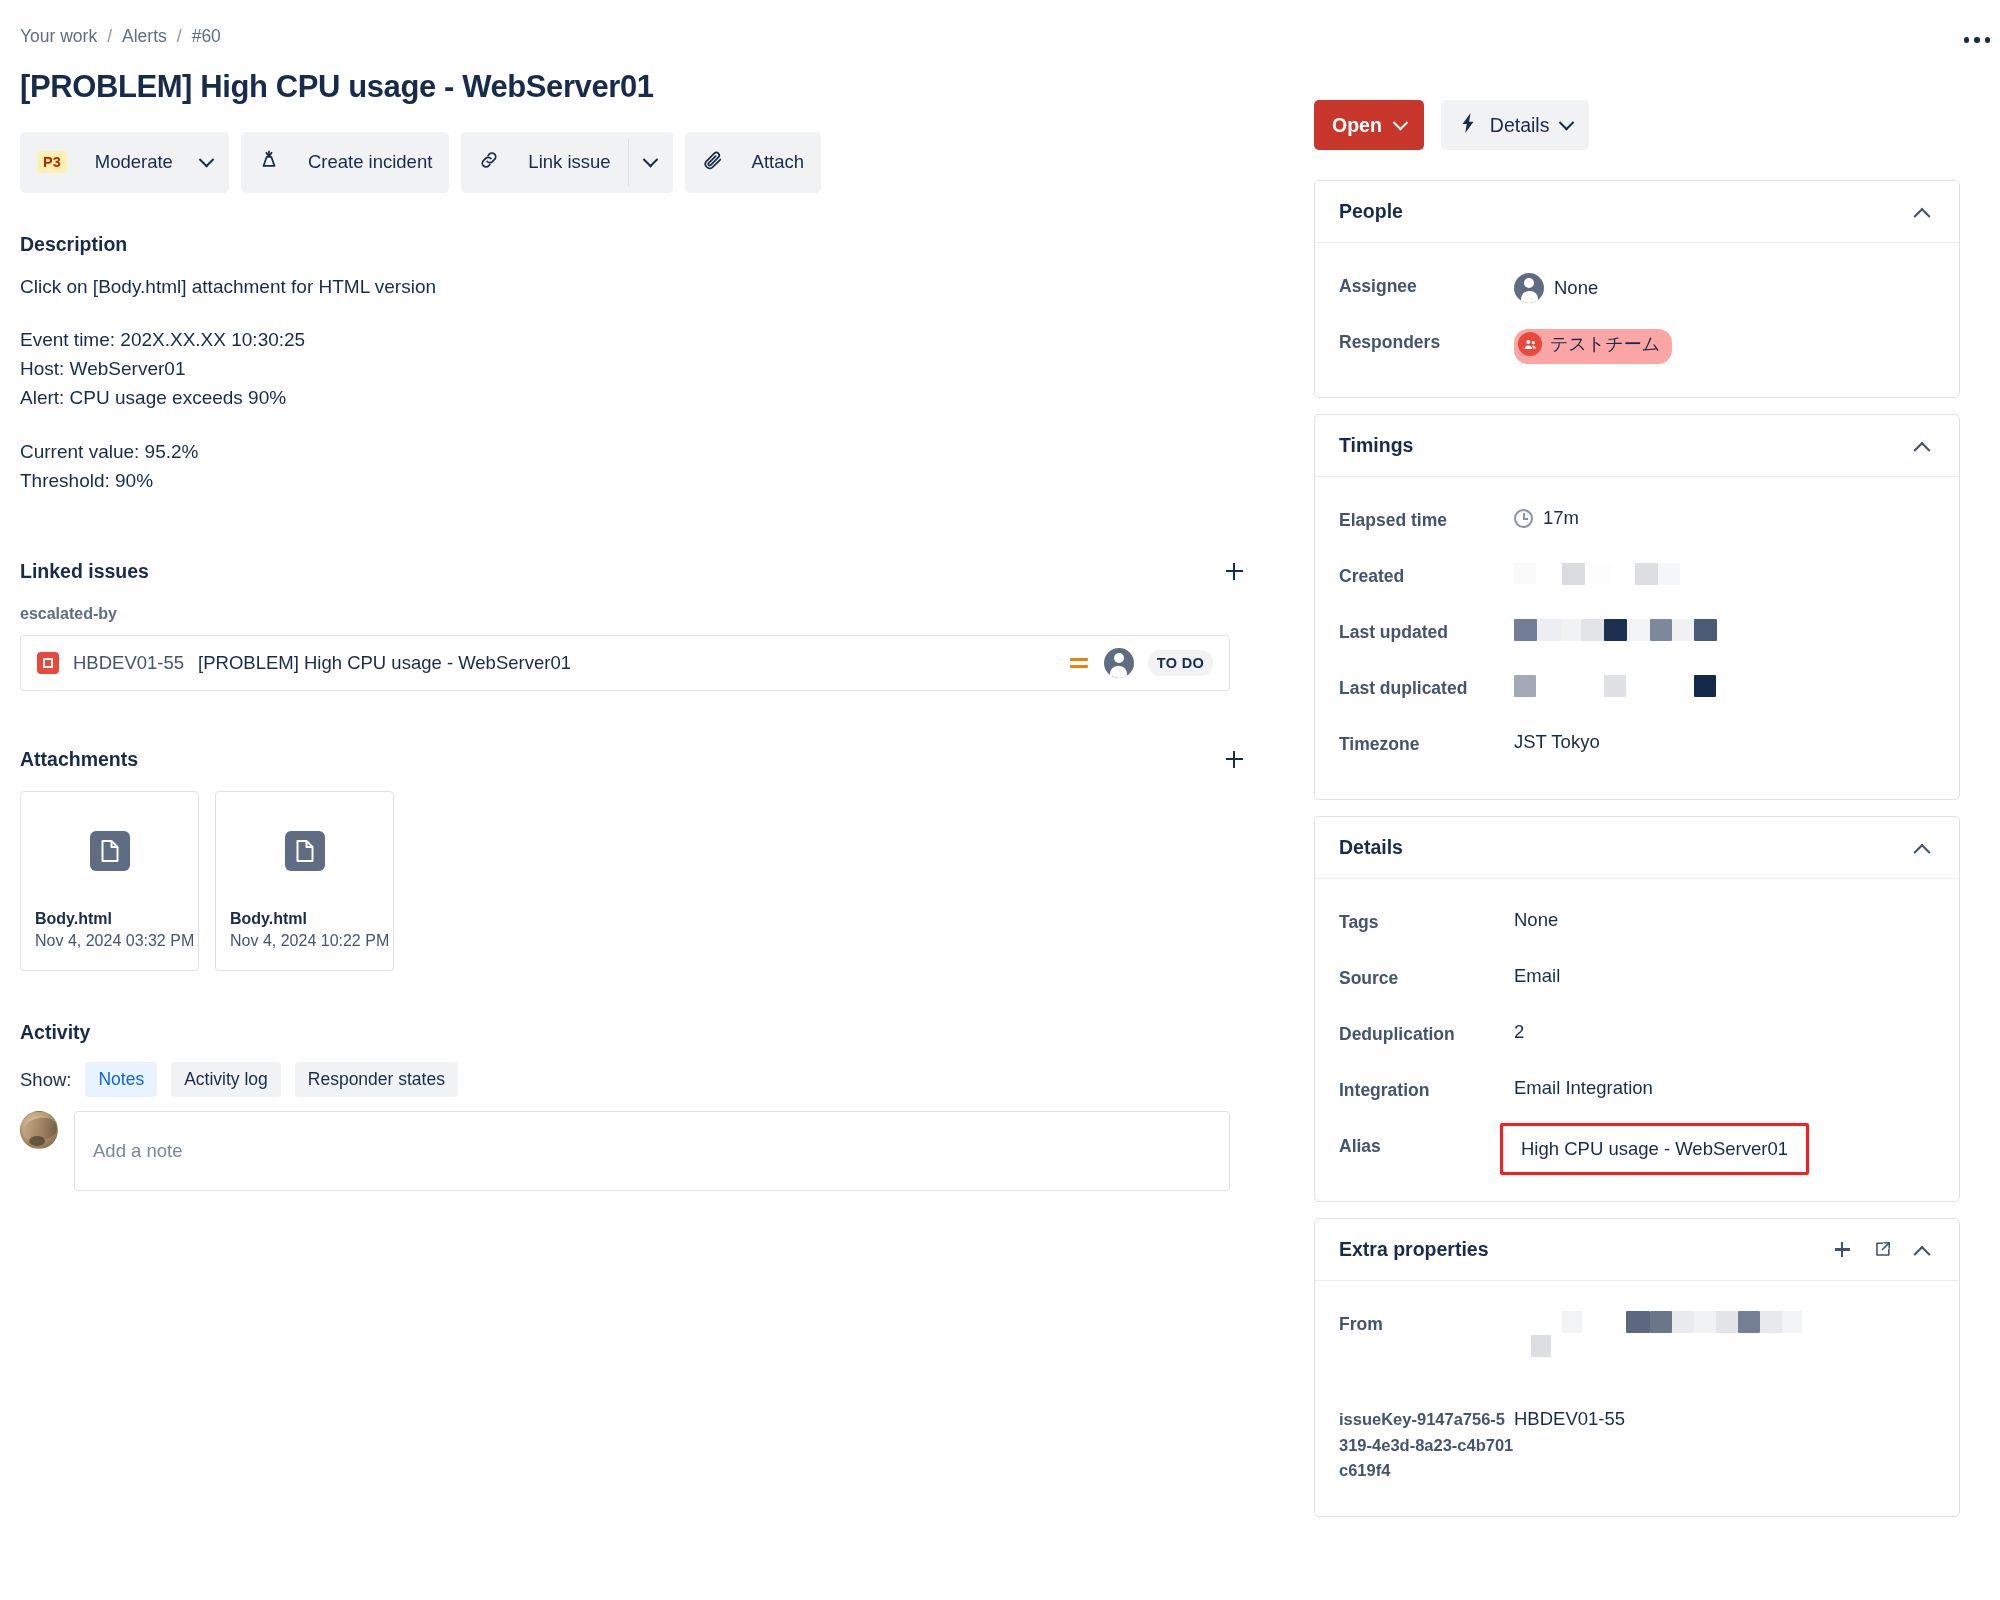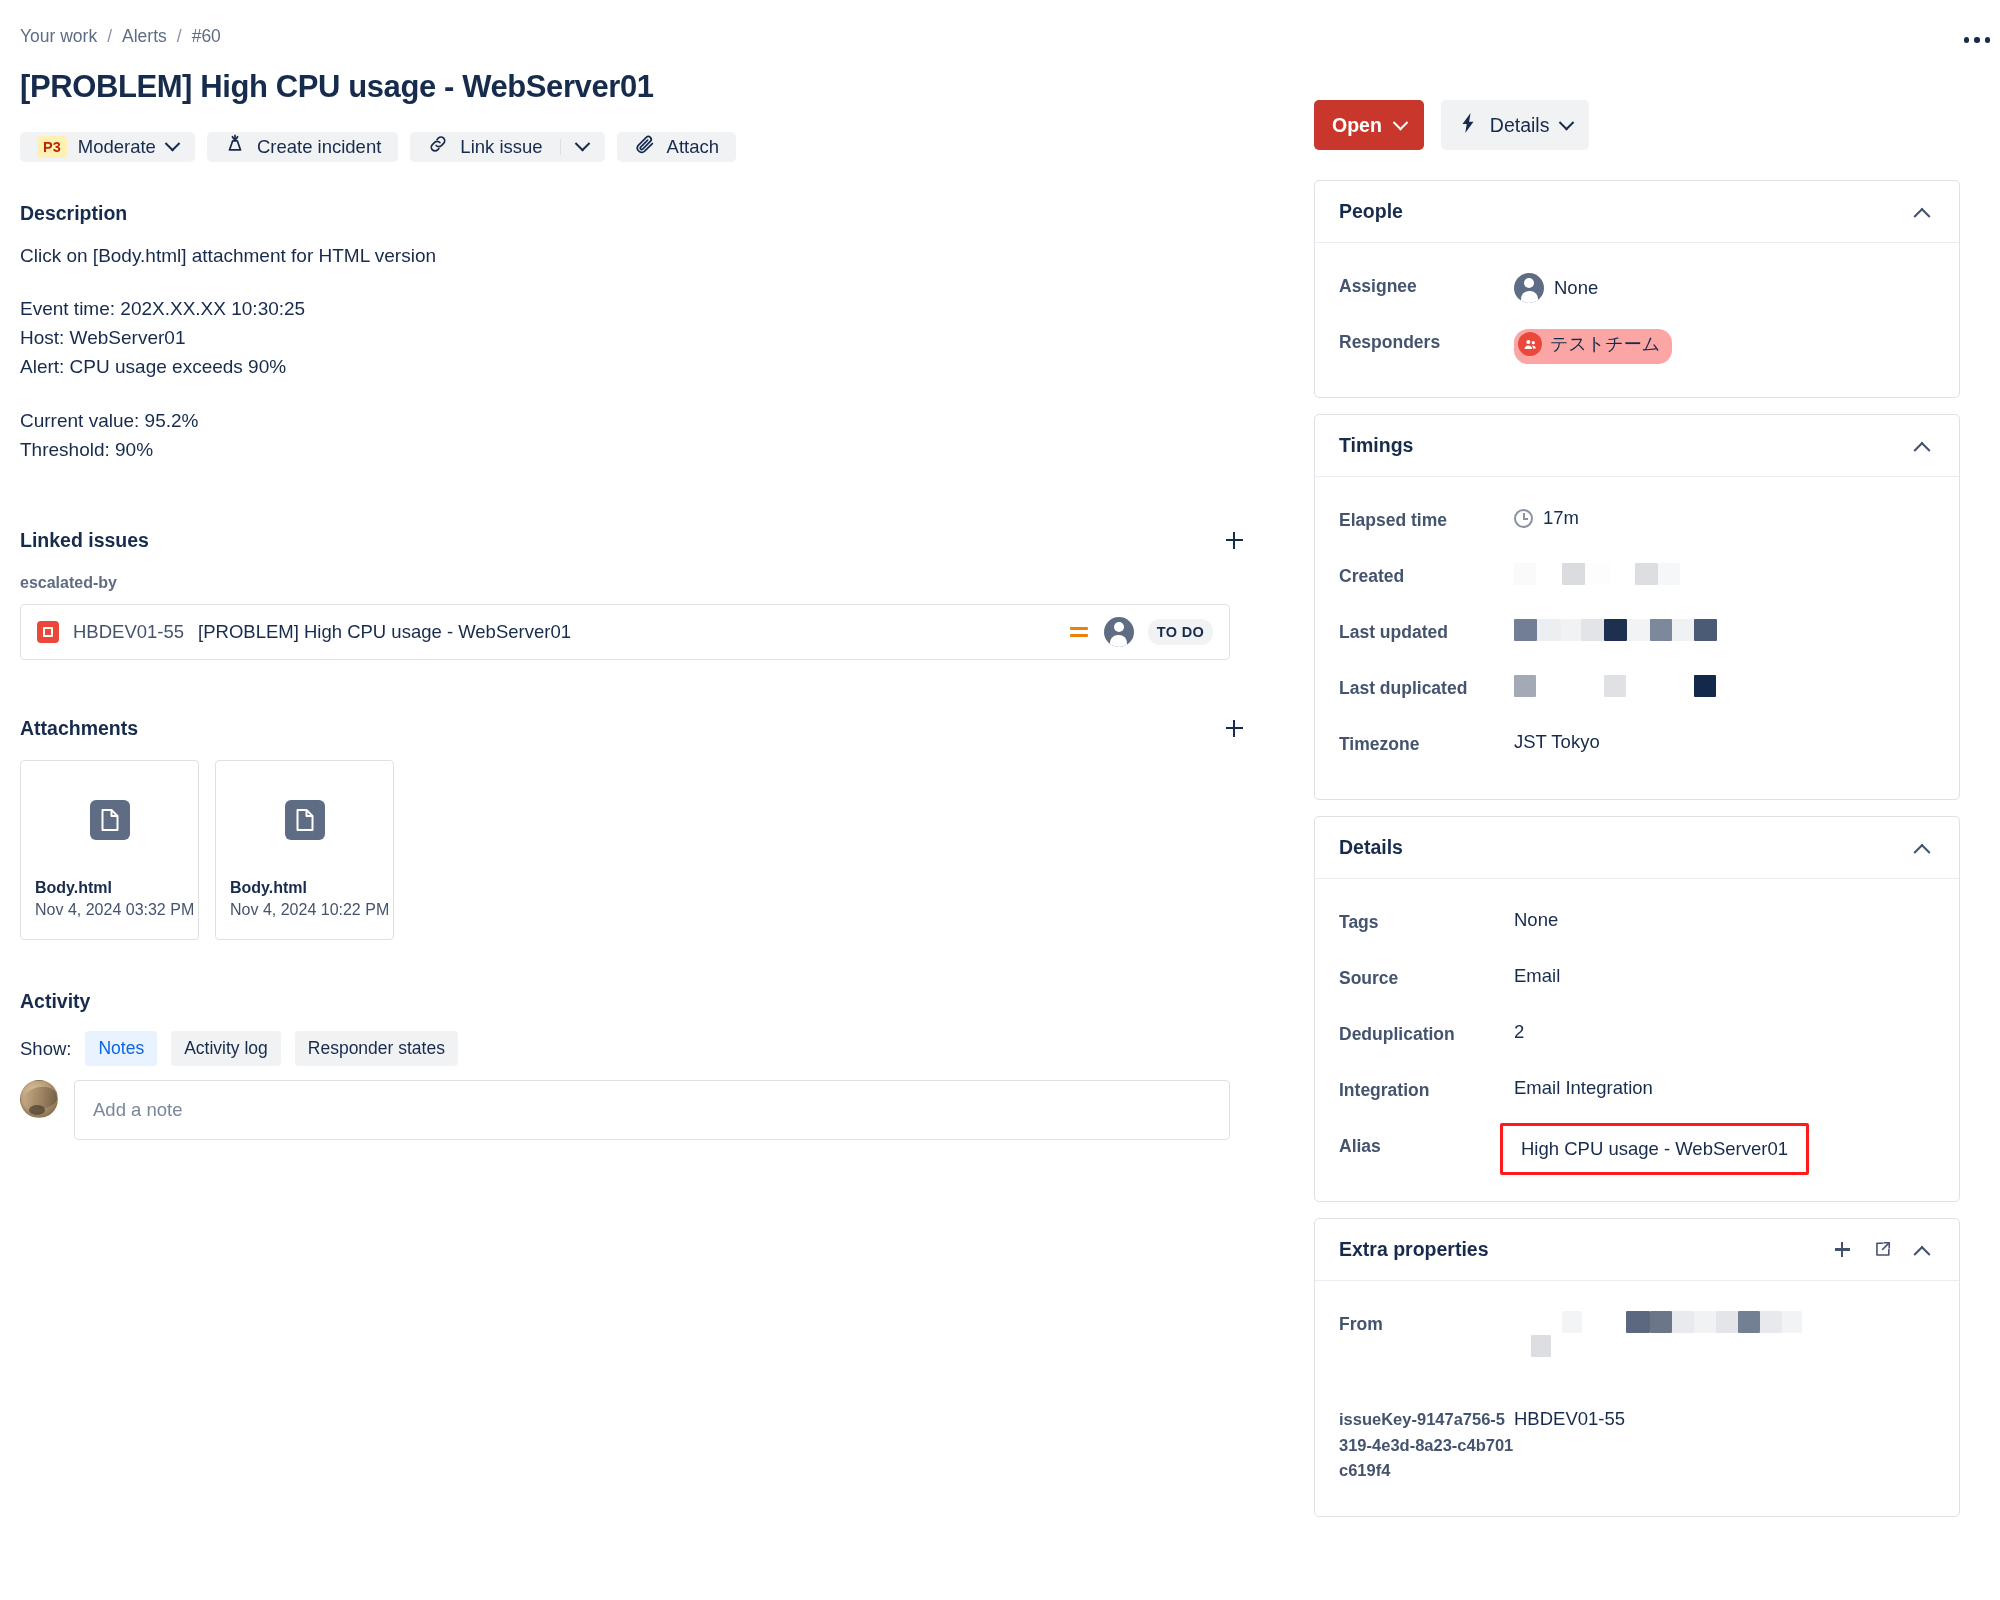--- a/index.html
+++ b/index.html
@@ -65,24 +65,24 @@
     line-height: 1.18;
   }
 
   .toolbar {
     display: flex;
     align-items: center;
     gap: 12px;
     margin-bottom: 40px;
   }
   .tbtn {
-    height: 30px;
+    height: 61px;
     display: inline-flex;
     align-items: center;
-    gap: 11px;
+    gap: 28px;
     padding: 0 17px;
     background: #f1f2f4;
     border: none;
     border-radius: 5px;
     font-size: 18.5px;
     font-weight: 500;
     color: #172b4d;
     cursor: pointer;
     font-family: "Liberation Sans", sans-serif;
     white-space: nowrap;
@@ -338,21 +338,21 @@
   .user-av::after {
     content:"";
     position:absolute; left: 8px; bottom: 2px;
     width: 16px; height: 10px;
     background: #2f2a22;
     border-radius: 50%;
     opacity: .55;
   }
   .note-input {
     flex: 1;
-    height: 60px;
+    height: 80px;
     border: 1.5px solid #dfe1e6;
     border-radius: 4px;
     background: #fff;
     padding: 0 18px;
     font-size: 18.5px;
     color: #172b4d;
     font-family: "Liberation Sans", sans-serif;
     outline: none;
   }
   .note-input::placeholder { color: #7a869a; }

